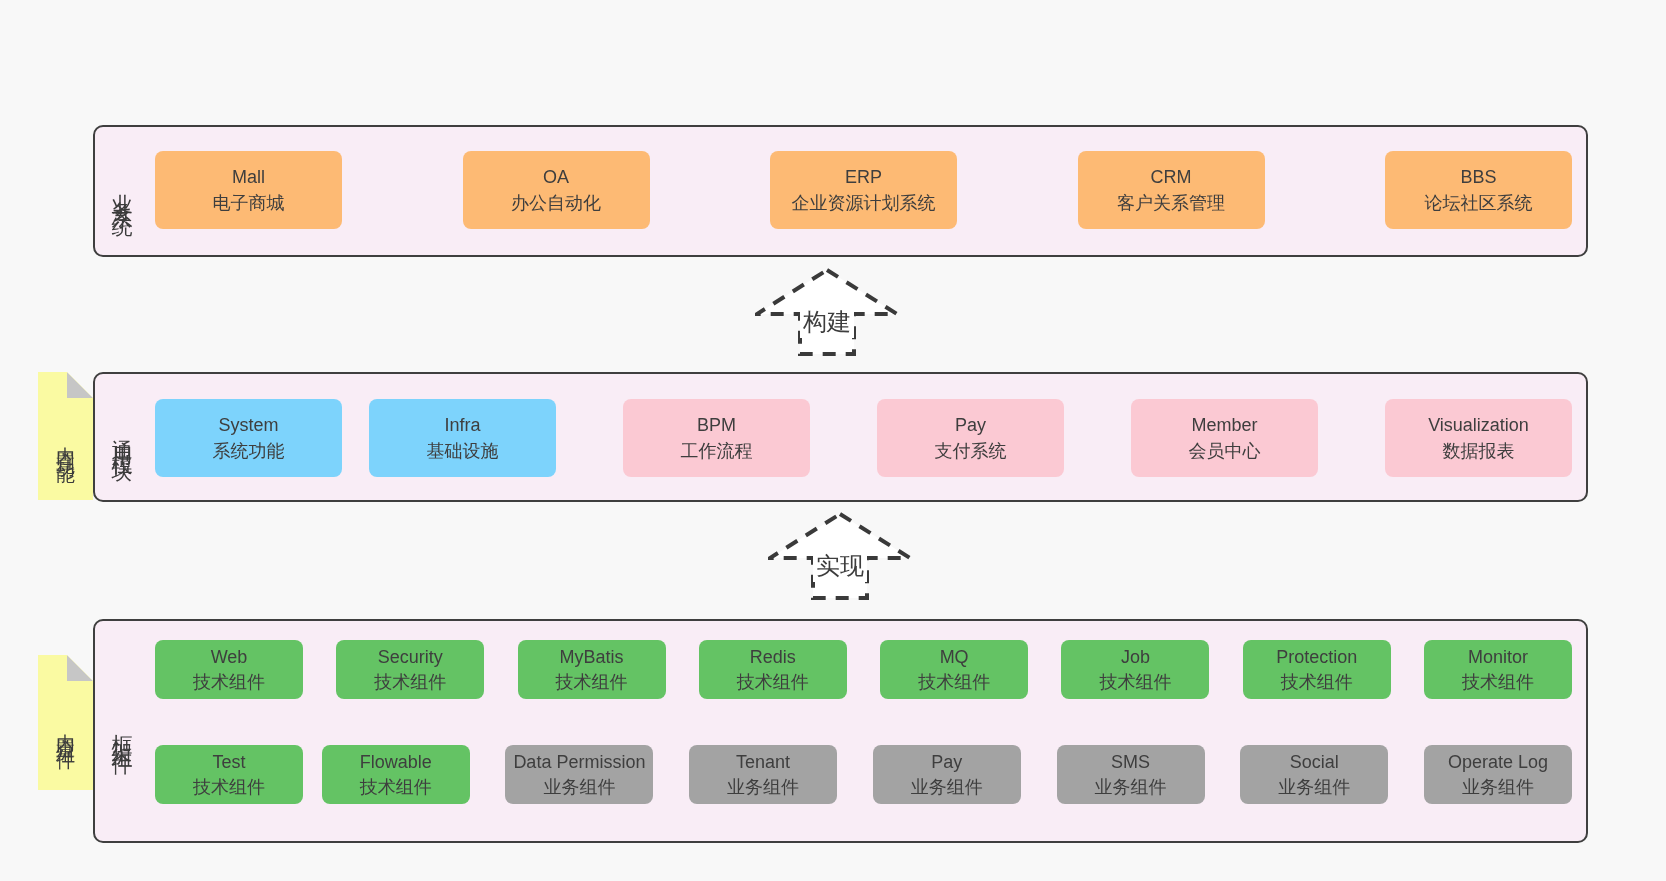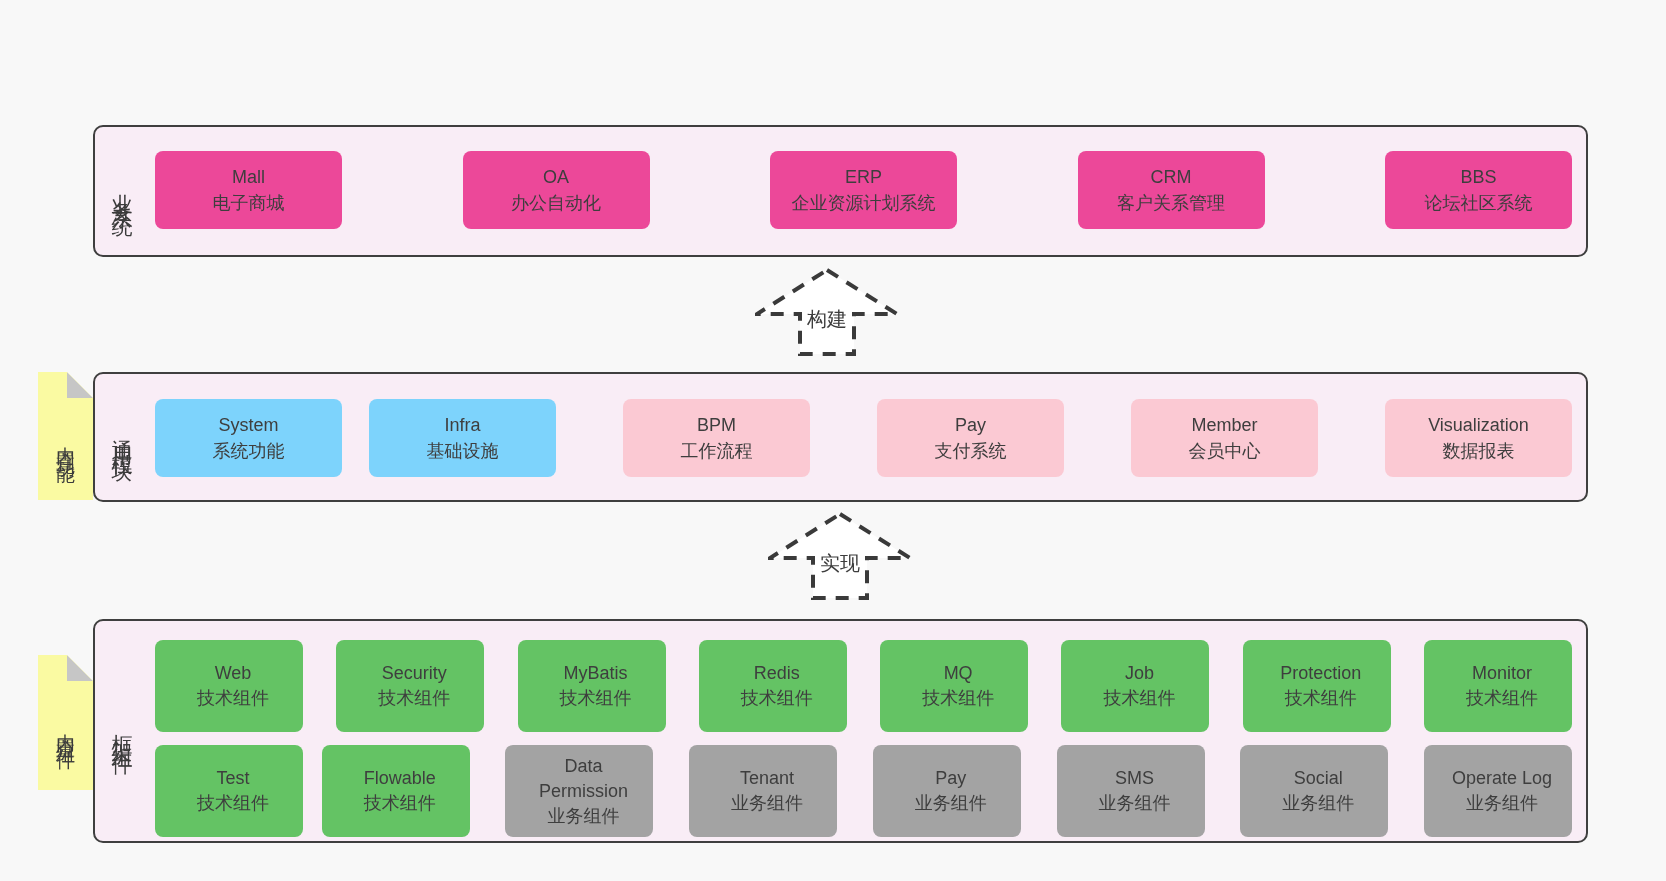--- a/index.html
+++ b/index.html
@@ -47,22 +47,22 @@
     justify-content:center;
     text-align:center;
     border-radius:8px;
     font-size:18px;
     line-height:26px;
     color:#3e3e3e;
     box-sizing:border-box;
     padding:2px 4px;
   }
   .w-lg { width:187px; height:78px; }
-  .w-sm { width:148px; height:92px; line-height:25px;padding-left:12px; }
-  .c-blue      { background:#ec4899; }
+  .w-sm { width:148px; height:59px; line-height:25px; }
+  .c-blue      { background:#fdba74; }
   .c-red       { background:#7dd3fc; }
   .c-pink      { background:#fbc9d3;margin-left:40px; }
   .c-green     { background:#64c364; }
   .c-lightgreen{ background:#a3a3a3;margin-left:17px; }
 
   
   .sticky {
     position:absolute;
     left:38px; width:55px;
     background:#fafaa2;
@@ -93,21 +93,21 @@
     position:absolute;
     width:144px; height:92px;
   }
   .arrow svg { display:block; width:100%; height:100%; }
   .arrow-label {
     position:absolute;
     left:50%; top:40px;
     transform:translateX(-50%);
     background:#ffffff;
     padding:0 3px;
-    font-size:20px;
+    font-size:24px;
     color:#3d3d3d;
     white-space:nowrap;
   }
 </style>
 </head>
 <body>
 
 <div class="canvas">
 
   <section class="panel" style="top:125px; height:132px;">

